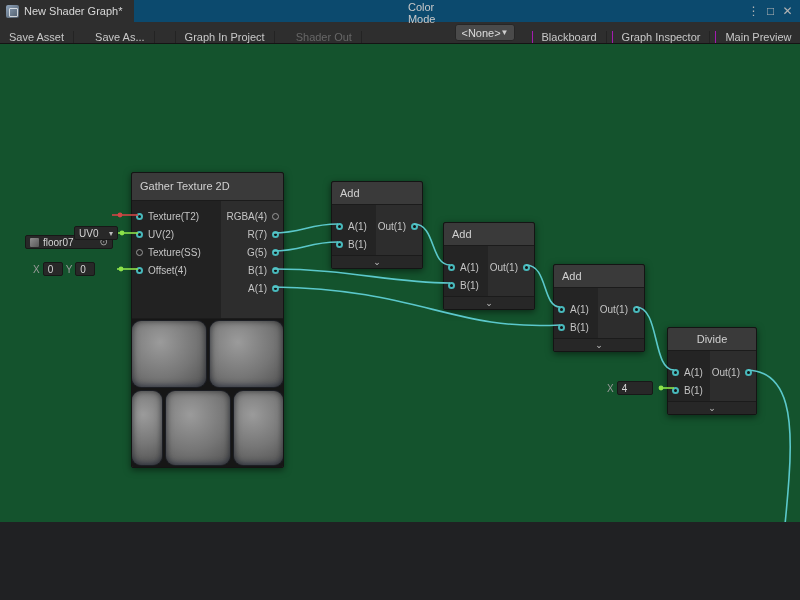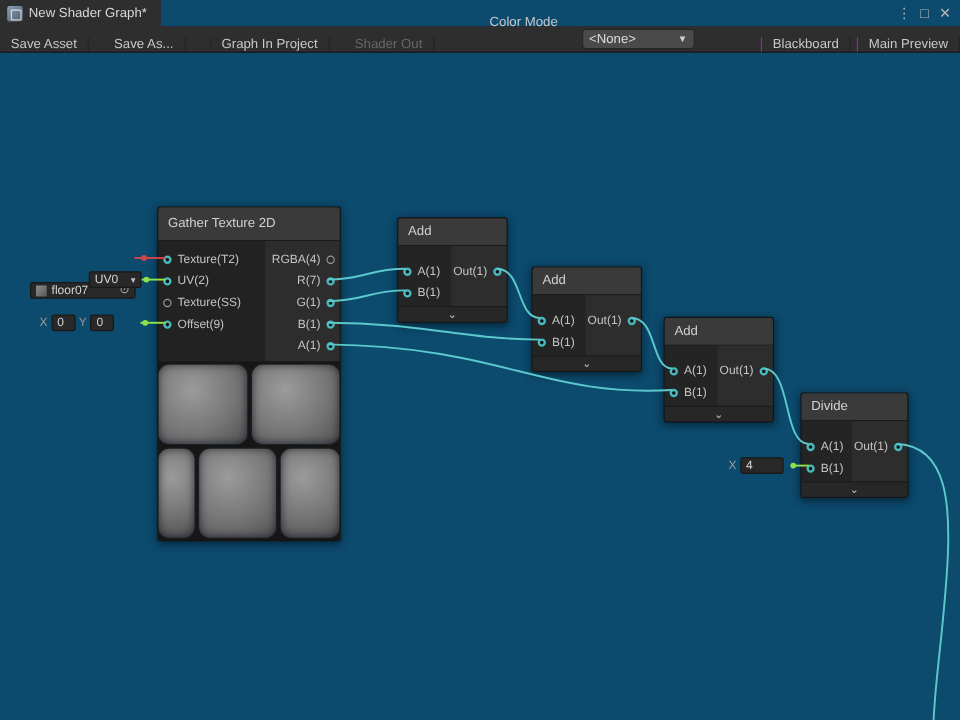--- a/index.html
+++ b/index.html
@@ -19,33 +19,33 @@
   .toolbar{position:absolute;left:0;top:22px;width:800px;height:22px;background:#2e2e2e;border-bottom:1px solid #141414;display:flex;align-items:flex-end;box-sizing:border-box;gap:12px;}
   .tb-btn{display:flex;align-items:center;padding:0 9px;border-right:1px solid #232323;color:#c8c8c8;white-space:nowrap;}
   .tb-btn.gap{margin-left:8px;border-left:1px solid #232323;}
   .tb-btn.disabled{color:#676767;}
   .tb-label{display:flex;align-items:center;padding:18px 8px;margin-left:26px;color:#c8c8c8;}
   .tb-dropdown{width:94px;height:17px;align-self:center;display:flex;align-items:center;justify-content:space-between;background:#4a4a4a;border:1px solid #262626;border-radius:3px;padding:0 5px;color:#dcdcdc;box-sizing:border-box;}
   .tb-dropdown .arr{font-size:8px;color:#cfcfcf;}
   .tb-right{margin-left:auto;display:flex;}
   .tb-right .tb-btn{border-left:1px solid #a21caf;margin-left:5px;}
   
-  .canvas{position:absolute;left:0;top:44px;width:800px;height:556px;background:#0c4a6e;overflow:hidden;}
+  .canvas{position:absolute;left:0;top:44px;width:800px;height:478px;background:#14532d;overflow:hidden;}
   .wires{position:absolute;left:0;top:0;width:800px;height:556px;z-index:6;pointer-events:none;}
   .w{fill:none;stroke:#5bc8cb;stroke-width:1.6;}
   .wr{fill:none;stroke:#d04545;stroke-width:1.6;}
   .wg{fill:none;stroke:#8ce24a;stroke-width:1.6;}
   
   .node{position:absolute;z-index:3;background:#262626;border:1px solid #141414;border-radius:2px;box-shadow:0 2px 7px rgba(0,0,0,.5);font-size:10px;color:#c4c4c4;}
   .node-header{height:22px;line-height:22px;padding:0 8px;background:#3a3a3a;border-bottom:1px solid #1b1b1b;color:#d0d0d0;font-size:11px;border-radius:2px 2px 0 0;white-space:nowrap;overflow:hidden;}
   .gather .node-header{height:27px;line-height:27px;}
   .node-body{display:flex;}
   .col{display:flex;flex-direction:column;}
   .col.inputs{flex:1;padding:6px 0 4px 0;background:#222222;}
-  .col.outputs{width:62px;padding:6px 0 4px 0;background:#2d2d2d;}
+  .col.outputs{width:62px;padding:6px 0 21px 0;background:#2d2d2d;}
   .mini .col.inputs{padding:12px 0 2px 0;background:#242424;}
   .mini .col.outputs{width:46px;padding:12px 0 2px 0;}
   .port-row{height:18px;display:flex;align-items:center;gap:5px;}
   .port-row.in{padding-left:4px;}
   .port-row.out{justify-content:flex-end;padding-right:4px;}
   .port{width:7px;height:7px;border-radius:50%;box-sizing:border-box;flex:0 0 auto;}
   .port.connected{border:2px solid #48b9bc;background:#141414;}
   .port.hollow{border:1px solid #989898;background:transparent;}
   .node-foot{height:12px;background:#272727;border-top:1px solid #1b1b1b;display:flex;align-items:center;justify-content:center;color:#c2c2c2;font-size:9px;line-height:9px;}
   
@@ -85,20 +85,21 @@
   <div class="tb-btn">Save As...</div>
   <div class="tb-btn gap">Graph In Project</div>
   <div class="tb-btn disabled">Shader Out</div>
   <div class="tb-label">Color Mode</div>
   <div class="tb-dropdown">
     <span>&lt;None&gt;</span>
     <span class="arr">▼</span>
   </div>
   <div class="tb-right">
     <div class="tb-btn">Blackboard</div>
+    <div class="tb-btn">Graph Inspector</div>
     <div class="tb-btn">Main Preview</div>
   </div>
 </div>
 
 <div class="canvas">
 
   <div class="node gather" style="left:131px;top:128px;width:151px;">
     <div class="node-header">Gather Texture 2D</div>
     <div class="node-body">
       <div class="col inputs">
@@ -109,34 +110,34 @@
         <div class="port-row in">
           <span class="port connected"></span>
           <span class="lbl">UV(2)</span>
         </div>
         <div class="port-row in">
           <span class="port hollow"></span>
           <span class="lbl">Texture(SS)</span>
         </div>
         <div class="port-row in">
           <span class="port connected"></span>
-          <span class="lbl">Offset(9)</span>
+          <span class="lbl">Offset(4)</span>
         </div>
       </div>
       <div class="col outputs">
         <div class="port-row out">
           <span class="lbl">RGBA(4)</span>
           <span class="port hollow"></span>
         </div>
         <div class="port-row out">
           <span class="lbl">R(7)</span>
           <span class="port connected"></span>
         </div>
         <div class="port-row out">
-          <span class="lbl">G(1)</span>
+          <span class="lbl">G(5)</span>
           <span class="port connected"></span>
         </div>
         <div class="port-row out">
           <span class="lbl">B(1)</span>
           <span class="port connected"></span>
         </div>
         <div class="port-row out">
           <span class="lbl">A(1)</span>
           <span class="port connected"></span>
         </div>
@@ -219,21 +220,21 @@
             <span class="lbl">Out(1)</span>
             <span class="port connected"></span>
           </div>
       </div>
     </div>
     <div class="node-foot">
         <span>⌄</span>
       </div>
   </div>
 
-  <div class="node mini" style="left:667px;top:283px;width:88px;">
+  <div class="node mini" style="left:667px;top:283px;width:88px;text-align:center;">
     <div class="node-header">Divide</div>
     <div class="node-body">
       <div class="col inputs">
         <div class="port-row in">
             <span class="port connected"></span>
             <span class="lbl">A(1)</span>
           </div>
         <div class="port-row in">
             <span class="port connected"></span>
             <span class="lbl">B(1)</span>

